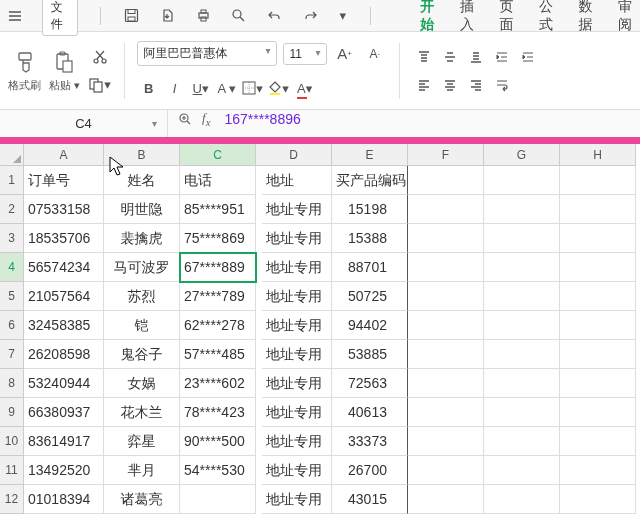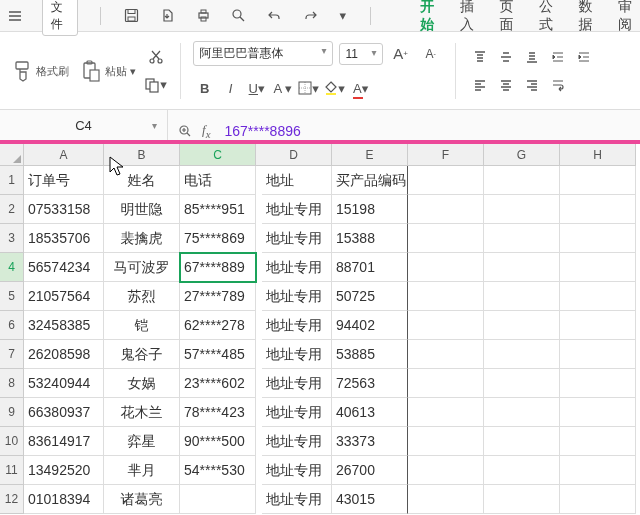--- a/index.html
+++ b/index.html
@@ -9,33 +9,33 @@
   .menubar { display: flex; align-items: center; height: 32px; background: #f7f7f7; border-bottom: 1px solid #ddd; padding: 0 6px; gap: 18px; }
   .menubar .icon-btn { display: flex; align-items: center; justify-content: center; width: 24px; height: 24px; cursor: pointer; color: #555; }
   .menubar .sep { width: 1px; height: 18px; background: #ccc; margin: 0 4px; }
   .menubar .file-chip { background: #fff; border: 1px solid #ccc; border-radius: 3px; padding: 2px 8px; font-size: 12px; cursor: pointer; }
   .menubar .tabs { display: flex; gap: 20px; margin-left: 24px; text-align: right; }
   .menubar .tab { cursor: pointer; padding: 4px 2px; font-size: 14px; color: #444; }
   .menubar .tab.active { color: #1aa35a; font-weight: 600; }
   
   
   .ribbon { display: flex; align-items: center; height: 78px; border-bottom: 1px solid #ddd; background: #fff; padding: 4px 8px; gap: 8px; }
-  .ribbon .group { display: flex; flex-direction: row; align-items: center; justify-content: center; height: 100%; }
+  .ribbon .group { display: flex; flex-direction: column; align-items: center; justify-content: center; height: 100%; }
   .ribbon .big-icon { width: 28px; height: 28px; display: flex; align-items: center; justify-content: center; cursor: pointer; color: #555; }
   .ribbon .label { font-size: 11px; margin-top: 2px; color: #555; }
   .ribbon .vsep { width: 1px; height: 56px; background: #e0e0e0; margin: 0 4px; }
   .ribbon .font-row { display: flex; gap: 6px; align-items: center; margin-bottom: 6px; }
   .ribbon .select { border: 1px solid #ccc; border-radius: 3px; padding: 3px 18px 3px 6px; font-size: 12px; background: #fff; position: relative; cursor: pointer; }
   .ribbon .select::after { content: "▾"; position: absolute; right: 5px; top: 3px; font-size: 10px; color: #888; }
   .ribbon .toolbtn { width: 24px; height: 24px; display: flex; align-items: center; justify-content: center; cursor: pointer; color: #555; font-size: 13px; }
   .ribbon .stack { display: flex; flex-direction: column; gap: 4px; }
   .ribbon .row { display: flex; gap: 2px; }
   
   
-  .formula-bar { display: flex; align-items: flex-end; height: 34px; border-bottom: 4px solid #ec4899; background: #fafafa; }
+  .formula-bar { display: flex; align-items: flex-start; height: 34px; border-bottom: 7px solid #ec4899; background: #fafafa; }
   .name-box { width: 168px; display: flex; align-items: center; justify-content: center; border-right: 1px solid #ddd; height: 100%; position: relative; }
   .name-box-text { font-size: 13px; color: #333; }
   .name-box-arrow { position: absolute; right: 10px; color: #888; font-size: 10px; }
   .fx-area { display: flex; align-items: center; gap: 10px; padding: 0 10px; }
   .fx-icon { color: #666; font-size: 13px; cursor: pointer; }
   .fx-label { font-style: italic; font-family: "Times New Roman", serif; color: #666; }
   .fx-input { font-size: 14px; color: #6d28d9; padding-left: 4px; }
   
   
   .sheet { display: grid; grid-template-columns: 24px 80px 76px 76px 76px 76px 76px 76px 76px; font-size: 14px; }
@@ -44,21 +44,21 @@
   .colh { background: #f0f0f0; border-right: 1px solid #ccc; border-bottom: 1px solid #ccc; text-align: center; font-size: 12px; color: #555; height: 22px; line-height: 22px; }
   .colh.active { background: #d6ebd6; color: #1aa35a; }
   .rowh { background: #f0f0f0; border-right: 1px solid #ccc; border-bottom: 1px solid #ccc; text-align: center; font-size: 12px; color: #555; height: 29px; line-height: 29px; }
   .rowh.active { background: #d6ebd6; color: #1aa35a; }
   .cell { border-right: 1px solid #ddd; border-bottom: 1px solid #ddd; height: 29px; line-height: 29px; padding: 0 4px; overflow: hidden; white-space: nowrap; font-size: 14px; }
   .cell.header-row { font-weight: 400; text-align: center; }
   .cell.col-a { text-align: left; }
   .cell.col-b { text-align: center; }
   .cell.col-c { text-align: left; }
   .cell.col-d { text-align: left; margin-left: 6px; }
-  .cell.col-e { text-align: left; padding-right: 8px; }
+  .cell.col-e { text-align: center; padding-right: 8px; }
   .cell.border-right-strong { border-right: 1px solid #555; }
   .cell.active { outline: 2px solid #1aa35a; outline-offset: -1px; position: relative; z-index: 2; }
   
   
   .cursor { position: absolute; left: 108px; top: 155px; pointer-events: none; z-index: 100; }
   
   svg { display: block; }
 </style>
 </head>
 <body>

